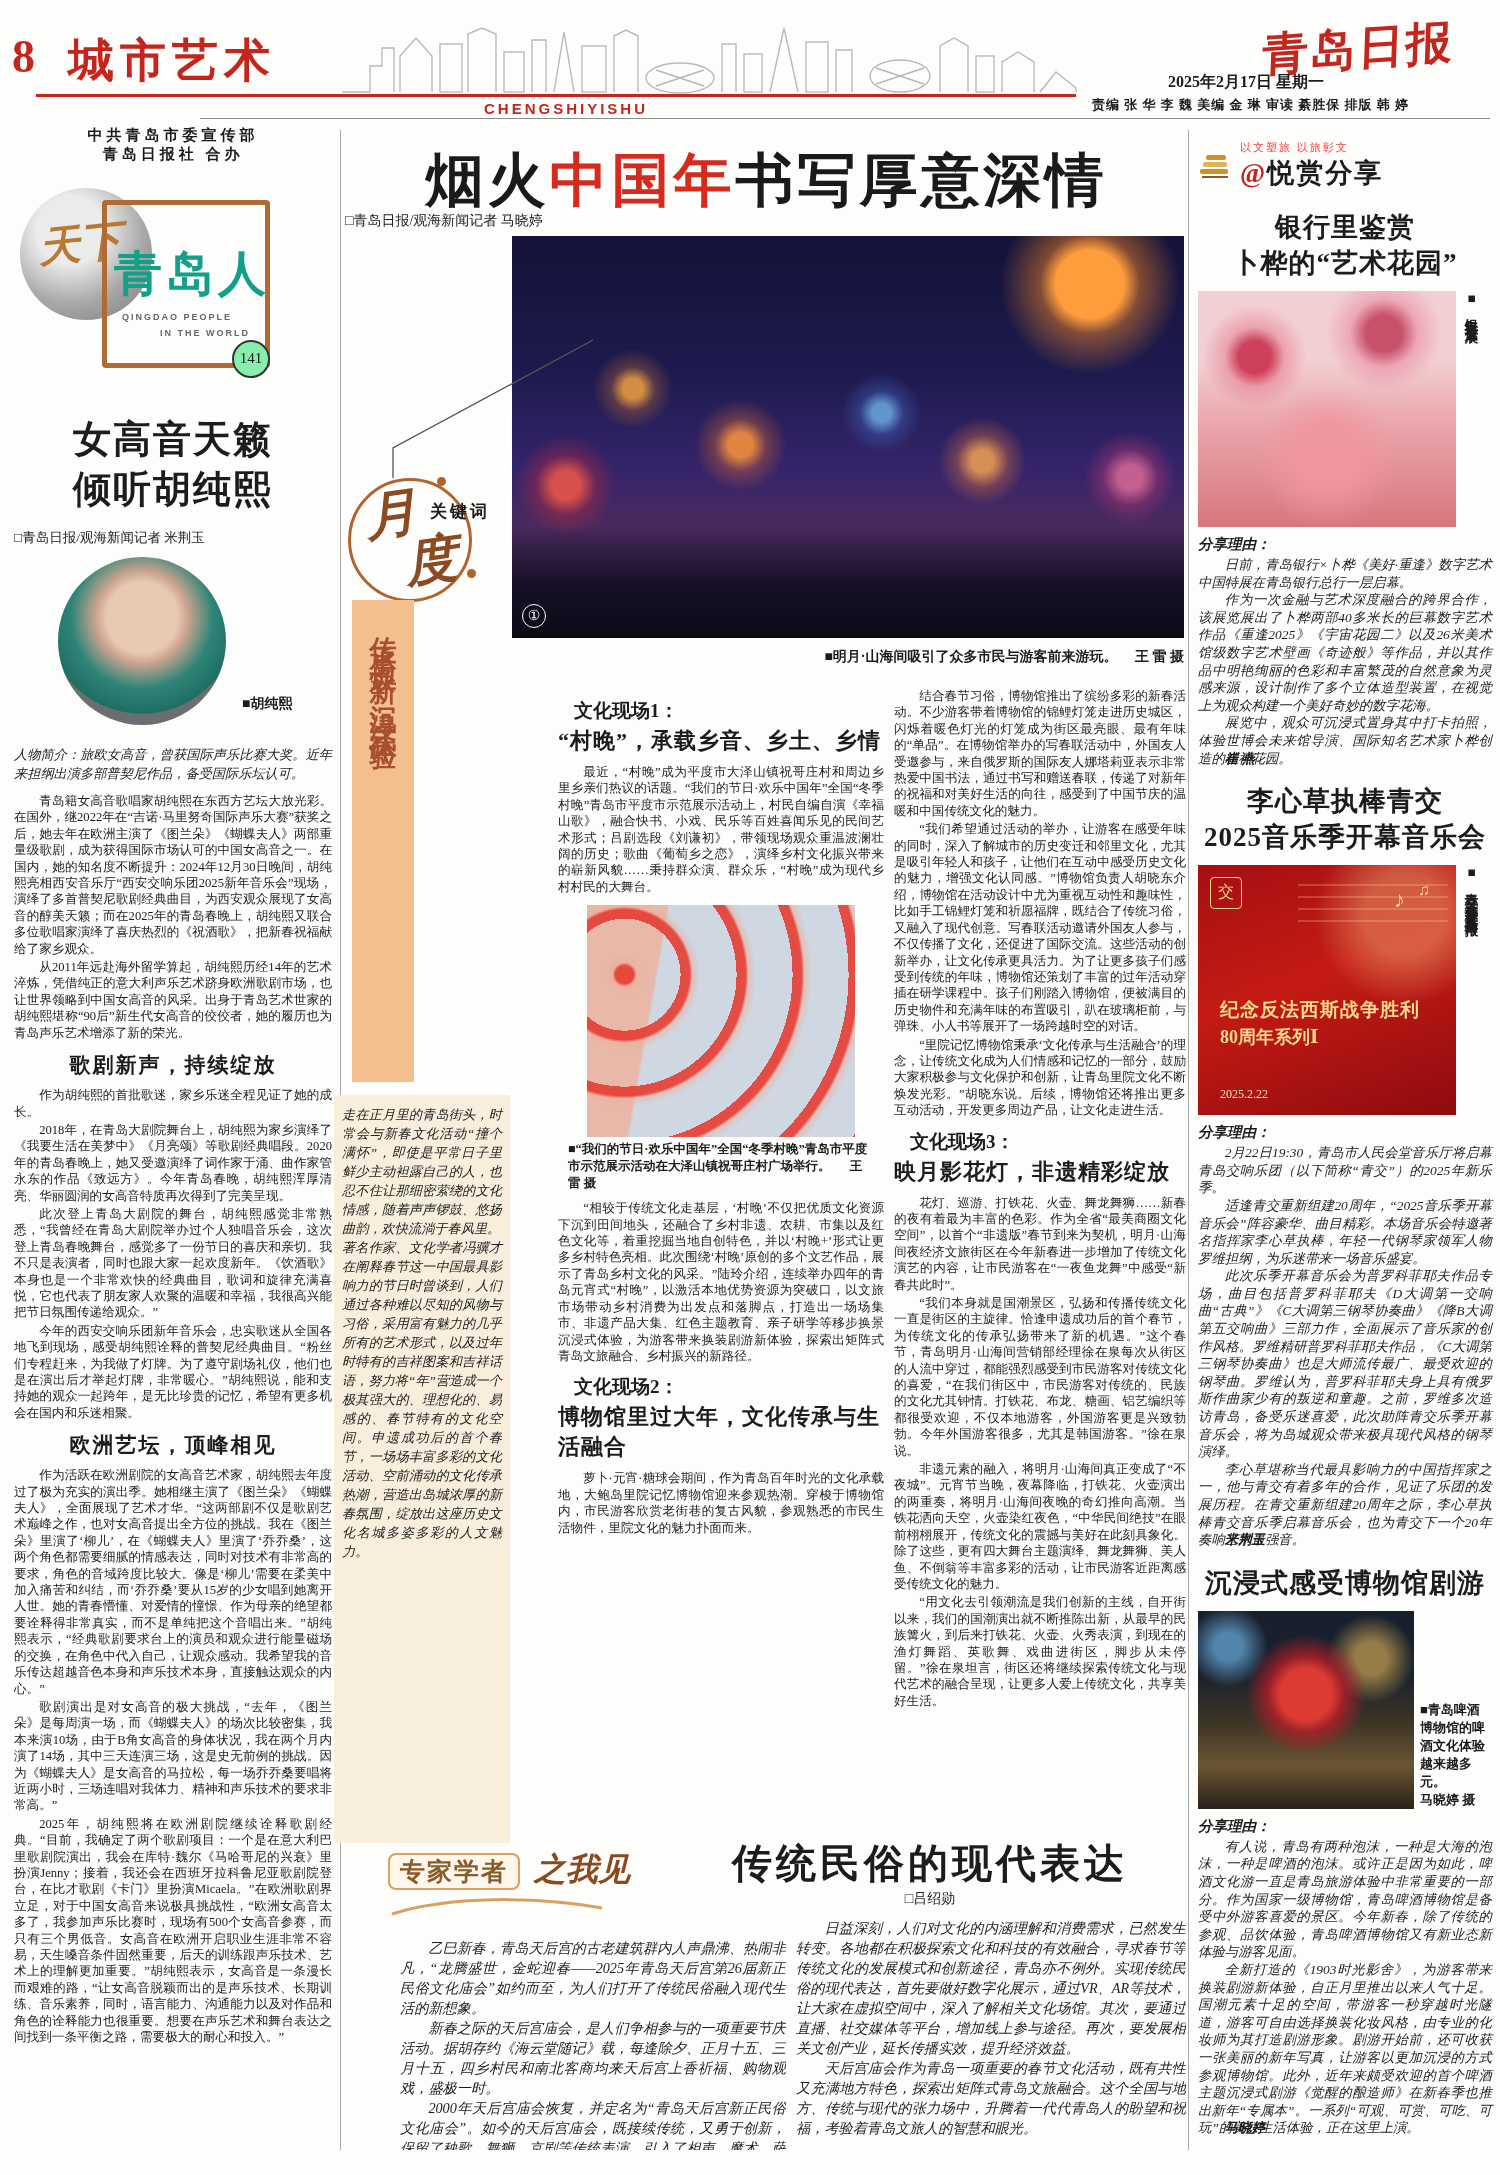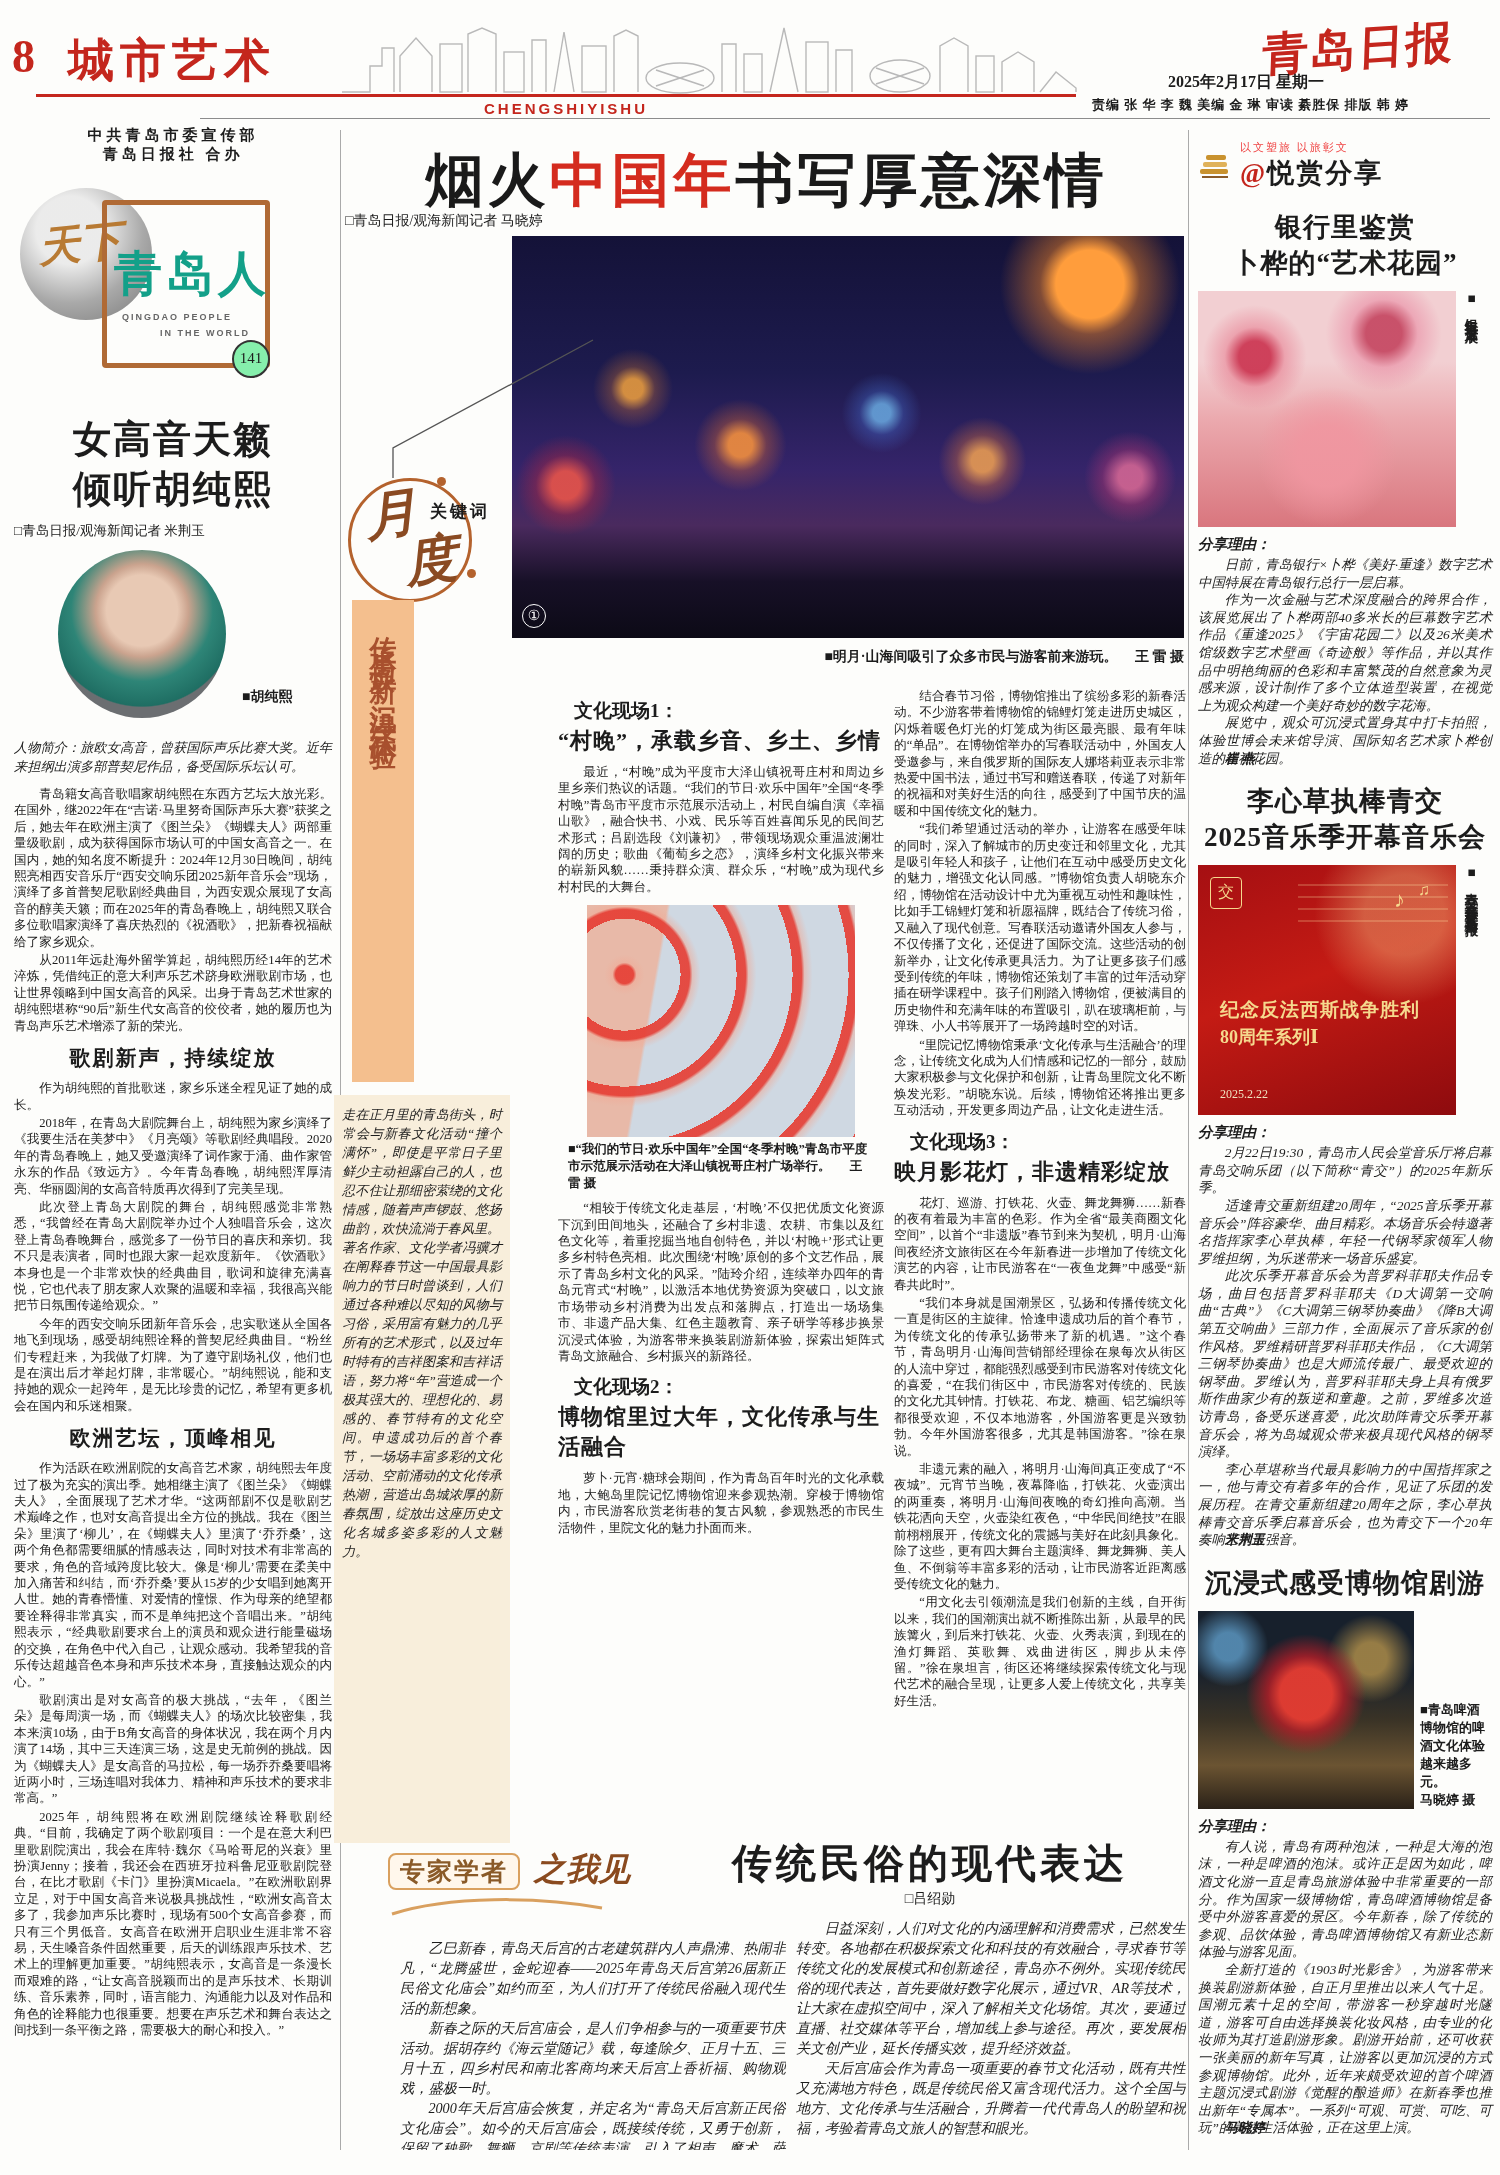--- a/index.html
+++ b/index.html
@@ -143,21 +143,21 @@
          background:radial-gradient(circle at 38% 32%,#e8e8e8 0 28%,#9a9a9a 60%,#5f5f5f 100%);opacity:.85;"></div>
     <div class="abs tianxia" style="left:24px;top:52px;">天下</div>
     <div class="abs logo-frame" style="left:88px;top:36px;width:158px;height:158px;"></div>
     <div class="abs qdr" style="left:100px;top:78px;">青岛人</div>
     <div class="abs logo-en" style="left:108px;top:148px;">QINGDAO PEOPLE</div>
     <div class="abs logo-en" style="left:146px;top:164px;">IN THE WORLD</div>
     <div class="abs issue-circle" style="left:218px;top:176px;">141</div>
   </div>
   <div class="left-headline">女高音天籁</div>
   <div class="left-headline">倾听胡纯熙</div>
-  <div class="byline" style="margin-top:8px;">□青岛日报/观海新闻记者 米荆玉</div>
+  <div class="byline" style="margin-top:15px;">□青岛日报/观海新闻记者 米荆玉</div>
   <div style="position:relative;height:182px;margin-top:10px;">
     <div class="portrait abs" style="left:44px;top:0;"></div>
     <div class="abs photo-cap" style="left:228px;top:138px;">■胡纯熙</div>
   </div>
   <p class="intro-p" style="margin:6px 0 10px 0;">人物简介：旅欧女高音，曾获国际声乐比赛大奖。近年来担纲出演多部普契尼作品，备受国际乐坛认可。</p>
   <div>
       <p class="body-p">青岛籍女高音歌唱家胡纯熙在东西方艺坛大放光彩。在国外，继2022年在“吉诺·马里努奇国际声乐大赛”获奖之后，她去年在欧洲主演了《图兰朵》《蝴蝶夫人》两部重量级歌剧，成为获得国际市场认可的中国女高音之一。在国内，她的知名度不断提升：2024年12月30日晚间，胡纯熙亮相西安音乐厅“西安交响乐团2025新年音乐会”现场，演绎了多首普契尼歌剧经典曲目，为西安观众展现了女高音的醇美天籁；而在2025年的青岛春晚上，胡纯熙又联合多位歌唱家演绎了喜庆热烈的《祝酒歌》，把新春祝福献给了家乡观众。</p>
       <p class="body-p">从2011年远赴海外留学算起，胡纯熙历经14年的艺术淬炼，凭借纯正的意大利声乐艺术跻身欧洲歌剧市场，也让世界领略到中国女高音的风采。出身于青岛艺术世家的胡纯熙堪称“90后”新生代女高音的佼佼者，她的履历也为青岛声乐艺术增添了新的荣光。</p>
       <h3 class="sub-head">歌剧新声，持续绽放</h3>
       <p class="body-p">作为胡纯熙的首批歌迷，家乡乐迷全程见证了她的成长。</p>
@@ -252,21 +252,21 @@
 <div class="abs" style="left:400px;top:1938px;width:386px;height:212px;overflow:hidden;">
   <div>
       <p class="exp-p">乙巳新春，青岛天后宫的古老建筑群内人声鼎沸、热闹非凡，“龙腾盛世，金蛇迎春——2025年青岛天后宫第26届新正民俗文化庙会”如约而至，为人们打开了传统民俗融入现代生活的新想象。</p>
       <p class="exp-p">新春之际的天后宫庙会，是人们争相参与的一项重要节庆活动。据胡存约《海云堂随记》载，每逢除夕、正月十五、三月十五，四乡村民和南北客商均来天后宫上香祈福、购物观戏，盛极一时。</p>
       <p class="exp-p">2000年天后宫庙会恢复，并定名为“青岛天后宫新正民俗文化庙会”。如今的天后宫庙会，既接续传统，又勇于创新，保留了秧歌、舞狮、京剧等传统表演，引入了相声、魔术、萨克斯独奏等现代形式，增设了通关打卡、抽奖猜谜等互动环节。</p>
     </div>
 </div>
 <div class="abs" style="left:796px;top:1918px;width:390px;height:232px;overflow:hidden;">
   <div>
       <p class="exp-p">日益深刻，人们对文化的内涵理解和消费需求，已然发生转变。各地都在积极探索文化和科技的有效融合，寻求春节等传统文化的发展模式和创新途径，青岛亦不例外。实现传统民俗的现代表达，首先要做好数字化展示，通过VR、AR等技术，让大家在虚拟空间中，深入了解相关文化场馆。其次，要通过直播、社交媒体等平台，增加线上参与途径。再次，要发展相关文创产业，延长传播实效，提升经济效益。</p>
-      <p class="exp-p">天后宫庙会作为青岛一项重要的春节文化活动，既有共性又充满地方特色，既是传统民俗又富含现代活力。这个全国与地方、文化传承与生活融合，升腾着一代代青岛人的盼望和祝福，考验着青岛文旅人的智慧和眼光。</p>
+      <p class="exp-p">天后宫庙会作为青岛一项重要的春节文化活动，既有共性又充满地方特色，探索出矩阵式青岛文旅融合。这个全国与地方、传统与现代的张力场中，升腾着一代代青岛人的盼望和祝福，考验着青岛文旅人的智慧和眼光。</p>
     </div>
 </div>
 
 <div class="abs" style="left:1198px;top:140px;width:294px;">
   <div style="display:flex;align-items:center;gap:8px;">
     <svg width="34" height="30" viewBox="0 0 34 30">
       <rect x="2" y="18" width="28" height="5" rx="2" fill="#c9922e"></rect>
       <rect x="5" y="11" width="24" height="5" rx="2" fill="#e0b25a"></rect>
       <rect x="8" y="4" width="20" height="5" rx="2" fill="#c9922e"></rect>
       <path d="M4 26 h26" stroke="#8a5a28" stroke-width="2"></path>

